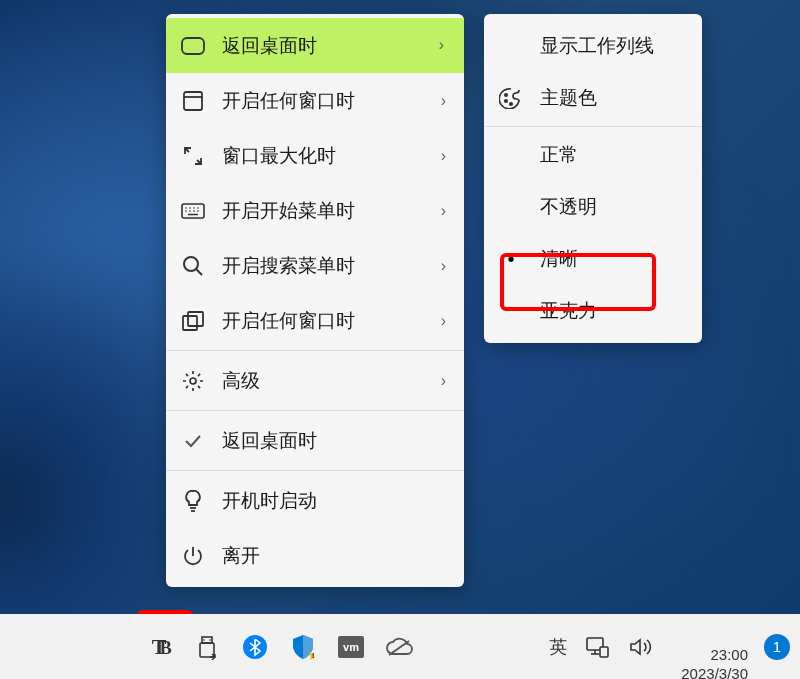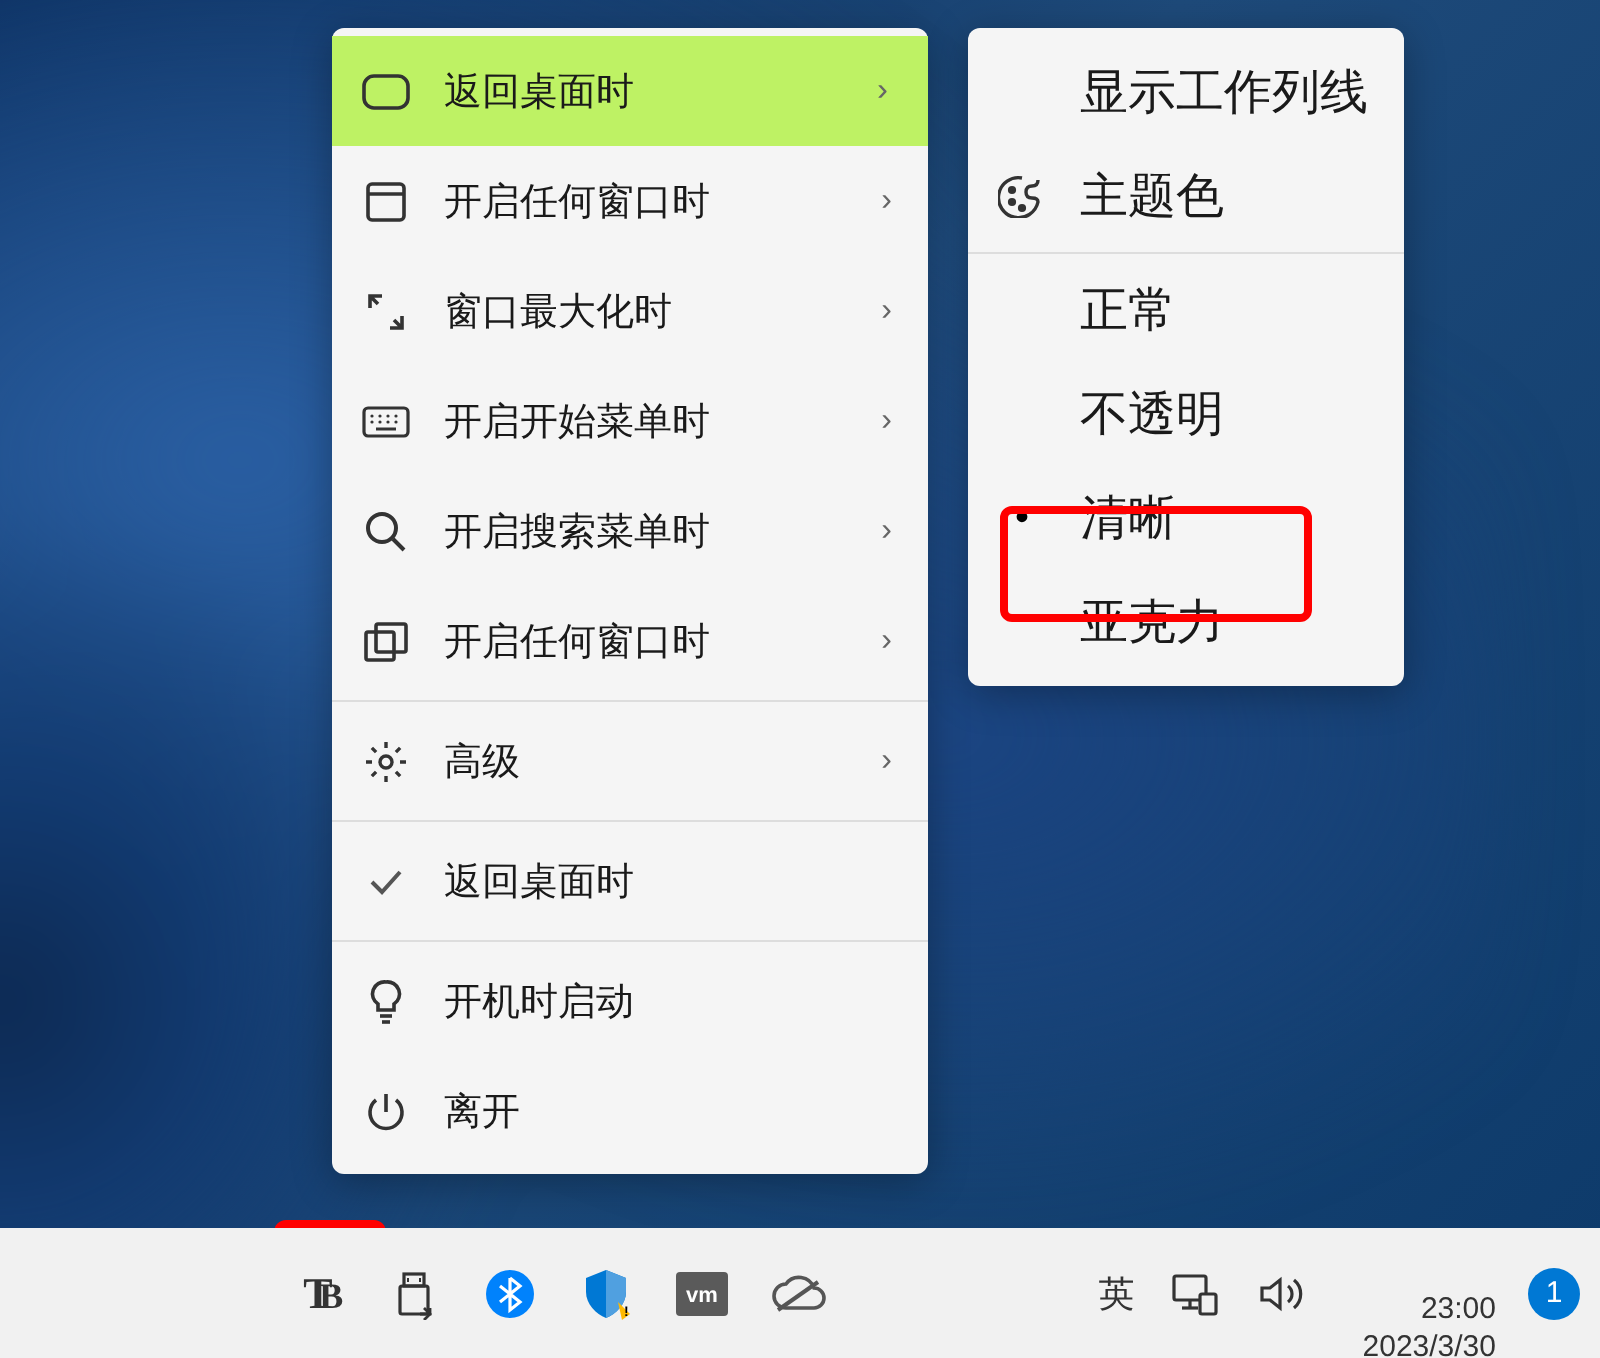--- a/index.html
+++ b/index.html
@@ -97,21 +97,21 @@
     }
     .sub-icon {
       width: 26px;
       height: 26px;
       display: flex;
       align-items: center;
       justify-content: center;
       margin-right: 16px;
     }
     .sub-label {
-      font-size: 24px;
+      font-size: 19px;
       color: #1a1a1a;
       text-align: center;
     }
     .sub-bullet {
       width: 26px;
       font-size: 20px;
       margin-right: 16px;
       text-align: center;
     }
     

